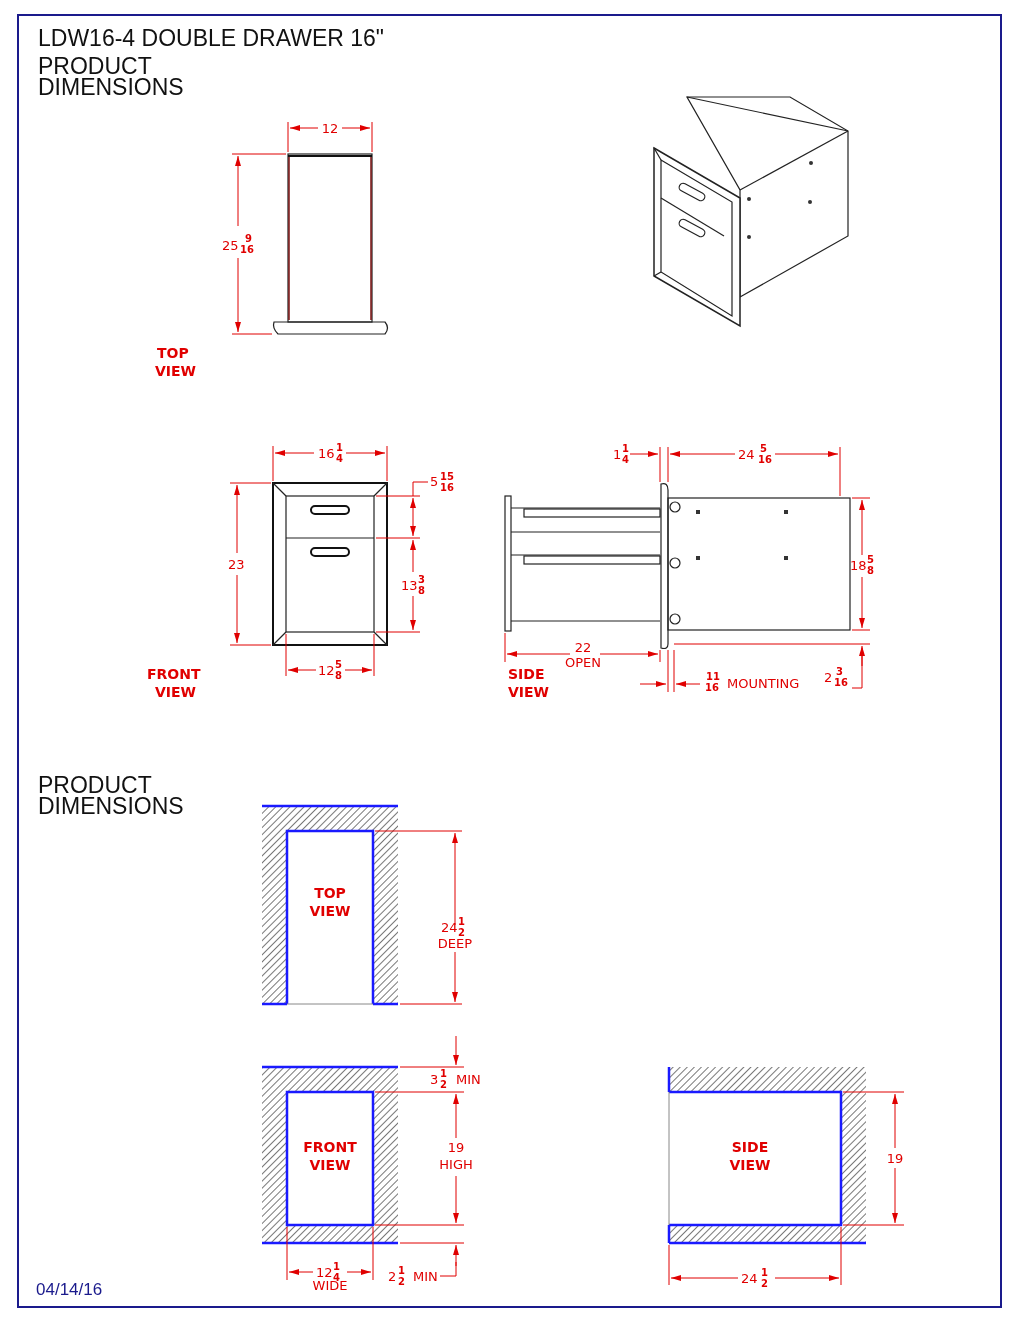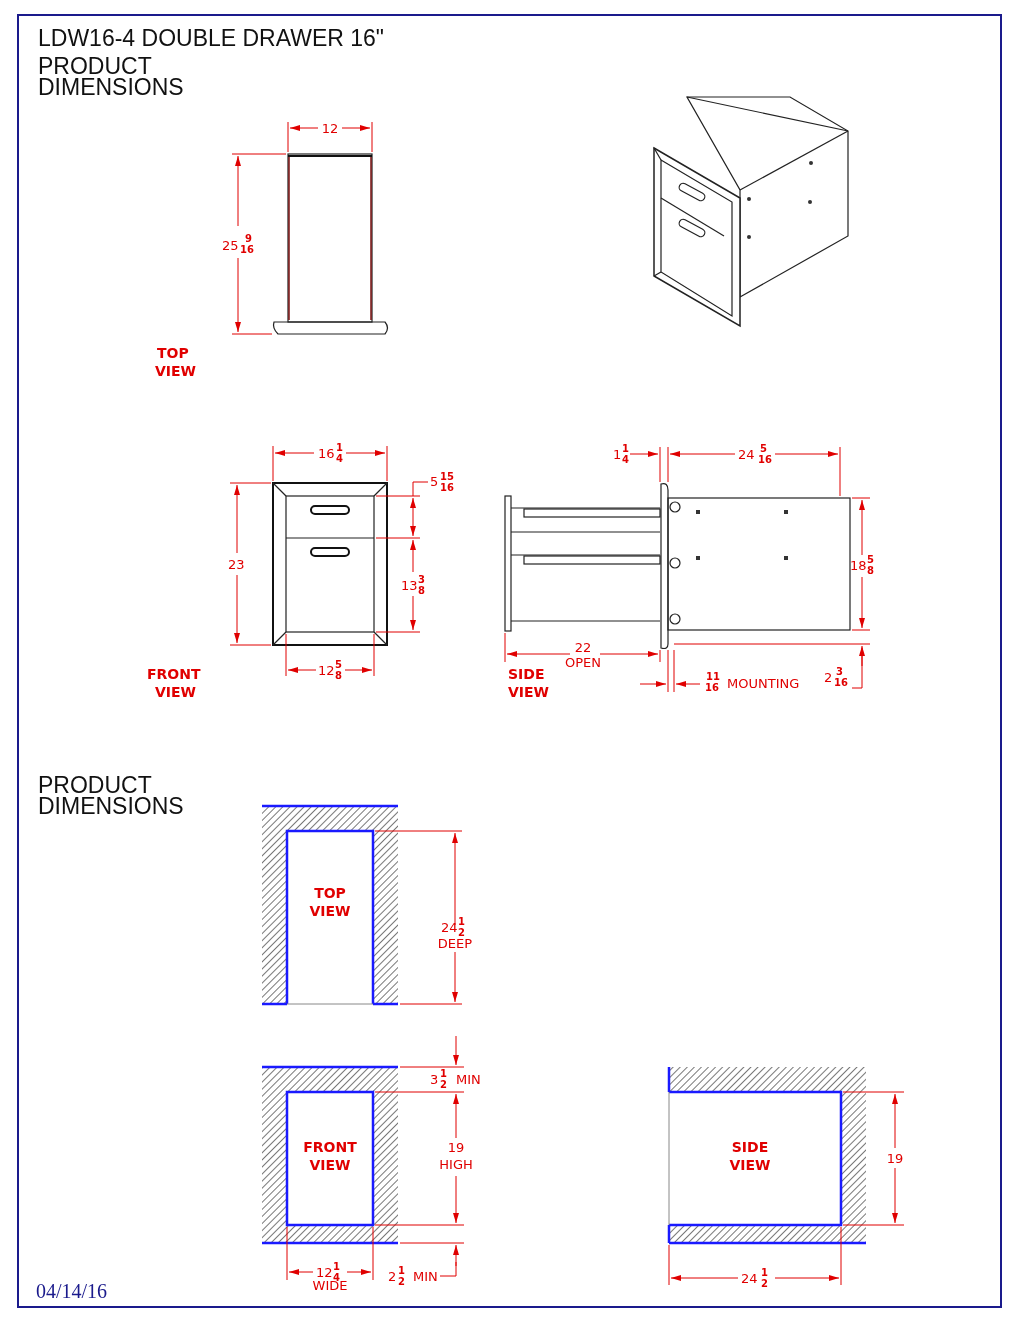--- a/index.html
+++ b/index.html
@@ -1,19 +1,19 @@
 <!DOCTYPE html>
 <html><head>
 <meta charset="utf-8">
 <style>
   html, body { margin:0; padding:0; background:#ffffff; }
   body { width:1024px; height:1325px; position:relative; overflow:hidden; font-family:"Liberation Sans", sans-serif; }
   .frame { position:absolute; left:17px; top:14px; width:985px; height:1294px; border:2px solid #1a1a8c; box-sizing:border-box; }
   .title { position:absolute; left:38px; font-family:"Liberation Sans", sans-serif; color:#111; font-size:23px; line-height:21px; letter-spacing:0px; }
-  .date { position:absolute; left:36px; top:1280px; color:#1a1a8c; font-family:Liberation Serif, serif; font-size:20px; }
+  .date { position:absolute; left:36px; top:1280px; color:#1a1a8c; font-family:Liberation Sans, sans-serif; font-size:17px; }
   svg { position:absolute; left:0; top:0; }
   .dim { fill:#e00000; font-family:"DejaVu Sans", sans-serif; font-size:13px; }
   .dimsm { fill:#e00000; font-family:"DejaVu Sans", sans-serif; font-size:10px; font-weight:bold; }
   .lbl { fill:#e00000; font-family:"DejaVu Sans", sans-serif; font-size:14px; font-weight:bold; }
   .dl { stroke:#e00000; stroke-width:1; fill:none; }
   .ln { stroke:#222; stroke-width:1.2; fill:none; }
   .lnb { stroke:#111; stroke-width:2; fill:none; }
   .blue { stroke:#1a1aff; stroke-width:2.5; fill:none; }
   .hatch { fill:url(#hatch); }
 </style>

